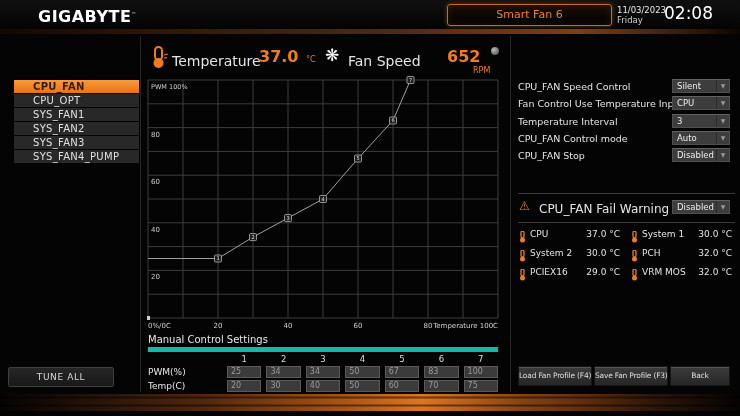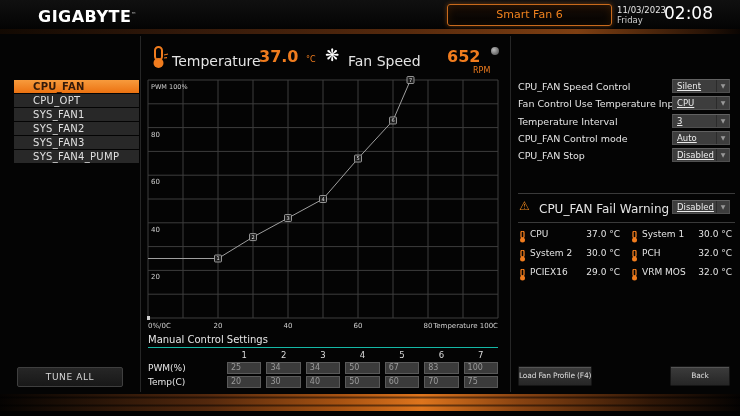--- a/index.html
+++ b/index.html
@@ -25,40 +25,40 @@
   .fan-glyph{position:absolute;left:325px;top:45px;font-size:17px;color:#fff;}
   .gear-dot{position:absolute;left:491px;top:47px;width:8px;height:8px;border-radius:50%;
             background:radial-gradient(circle at 35% 35%,#bbb,#666 70%,#333);}
   
   .vdiv{position:absolute;top:36px;height:356px;width:1px;background:#262626;}
   
   .fanlist{position:absolute;left:14px;top:80px;width:125px;}
   .side-item{height:13px;line-height:13px;margin-bottom:1px;padding-left:19px;font-size:10px;
              letter-spacing:.3px;color:#e0e0e0;background:#282828;cursor:pointer;}
   .side-item.selected{background:linear-gradient(180deg,#f79b3d,#ec7211);color:#331a0a;font-weight:600;}
-  .tune-all{position:absolute;left:17px;top:367px;width:104px;height:18px;line-height:18px;text-align:center;
+  .tune-all{position:absolute;left:8px;top:367px;width:104px;height:18px;line-height:18px;text-align:center;
             font-size:9px;letter-spacing:.6px;color:#d8d8d8;background:linear-gradient(180deg,#262626,#181818);
             border:1px solid #3f3f3f;border-radius:2px;cursor:pointer;}
   
   .chart-svg{position:absolute;left:147px;top:75px;}
   
   .manual{position:absolute;left:148px;top:334px;width:350px;}
-  .manual-title{font-size:10px;color:#e6e6e6;padding-bottom:2px;border-bottom:1px solid #14b8a6;}
+  .manual-title{font-size:10px;color:#e6e6e6;padding-bottom:2px;border-bottom:5px solid #14b8a6;}
   .manual-grid{display:grid;grid-template-columns:74px repeat(7,1fr);column-gap:5px;row-gap:2px;margin-top:2px;align-items:center;}
   .m-head{font-size:8.5px;color:#ddd;text-align:center;}
   .m-rowlab{font-size:9px;color:#e6e6e6;}
   .m-cell{height:10px;line-height:10px;font-size:8px;color:#9a9a9a;background:#3b3b3b;
           border:1px solid #5a5a5a;padding-left:3px;}
   
   .settings{position:absolute;left:518px;top:78px;width:212px;}
   .set-row{position:relative;height:17.3px;}
   .set-label{position:absolute;left:0;top:3px;font-size:9.5px;color:#e4e4e4;white-space:nowrap;text-align:center;}
   .dropdown{position:absolute;right:0;top:1px;width:56px;height:12px;background:#3d3d3d;
             border:1px solid #4f4f4f;border-top-color:#616161;display:flex;align-items:center;cursor:pointer;}
-  .dd-value{flex:1;font-size:8.5px;color:#ececec;padding-left:4px;line-height:12px;white-space:nowrap;overflow:hidden;text-decoration:underline;}
+  .dd-value{flex:1;font-size:8.5px;color:#ececec;padding-left:4px;line-height:12px;white-space:nowrap;overflow:hidden;}
   .dd-arrow{width:12px;text-align:center;font-size:6px;color:#999;border-left:1px solid #2b2b2b;line-height:12px;}
   .hsep{position:absolute;left:518px;width:217px;height:1px;background:#3a3a3a;}
   .fail-row{position:absolute;left:518px;top:198px;width:212px;height:18px;}
   .warn-icon{position:absolute;left:1px;top:1px;font-size:12px;color:#f28a1e;}
   .fail-label{position:absolute;left:21px;top:4px;font-size:12px;color:#e4e4e4;}
   .temps{position:absolute;left:518px;top:228px;width:214px;display:grid;
          grid-template-columns:1fr 1fr;column-gap:10px;row-gap:7px;}
   .temp-cell{position:relative;height:12px;}
   .temp-name{position:absolute;left:12px;top:1px;font-size:9px;color:#e4e4e4;white-space:nowrap;}
   .temp-val{position:absolute;right:0;top:1px;font-size:9px;color:#e4e4e4;white-space:nowrap;}
@@ -305,17 +305,18 @@
         <span class="mini-thermo"><svg width="9" height="12">
             <rect x="3" y="0" width="3" height="7" rx="1.5" fill="none" stroke="#f07c1e" stroke-width="1.3"></rect>
             <circle cx="4.5" cy="9" r="2.5" fill="#f07c1e"></circle>
           </svg></span>
         <span class="temp-name">VRM MOS</span>
         <span class="temp-val">32.0 °C</span>
       </div>
     </div>
 
   <div class="foot-btn" style="left:518px;width:72px;">Load Fan Profile (F4)</div>
+  <div class="foot-btn" style="left:594px;width:72px;">Save Fan Profile (F3)</div>
   <div class="foot-btn" style="left:670px;width:58px;">Back</div>
 
   <div class="glow-bottom"></div>
   <div class="bottom-black"></div>
 </div>
 
 </body></html>

